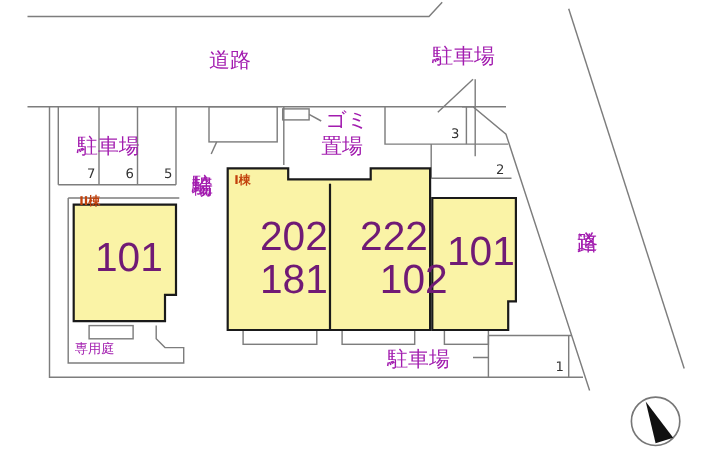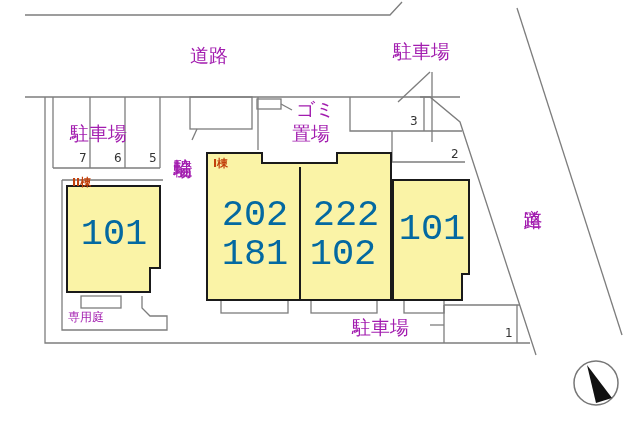--- a/index.html
+++ b/index.html
@@ -3,21 +3,21 @@
 <meta charset="utf-8">
 <style>
   html, body { margin: 0; padding: 0; background: #ffffff; }
   body { width: 640px; height: 425px; position: relative; overflow: hidden; font-family: "DejaVu Sans", "Liberation Sans", sans-serif; color: #333; }
   svg.plan { position: absolute; left: 0; top: 0; }
   .lbl { position: absolute; white-space: nowrap; color: #a21caf; line-height: 1; }
   .road { font-size: 19px; }
   .park { font-size: 19px; }
   .vert { writing-mode: vertical-rl; letter-spacing: 1px; }
   .num { font-size: 12px; color: #333; }
-  .unit { font-family: Liberation Mono, monospace; font-size: 37px; color: #0369a1; line-height: 1.05; text-align: center; }
+  .unit { font-family: Liberation Sans, sans-serif; font-size: 37px; color: #701a75; line-height: 1.05; text-align: right; }
   .bldg-name { font-size: 11px; color: #c2410c; font-weight: bold; }
 </style>
 </head>
 <body>
 
 <svg class="plan" width="640" height="425" viewBox="0 0 640 425">
 
   <g stroke="#7d7d7d" stroke-width="1.3" fill="none">
     <polyline points="25,15 390,15 402,2"></polyline>
     <line x1="25" y1="97" x2="460" y2="97"></line>
@@ -95,14 +95,14 @@
 
 <div class="lbl" style="left:68px; top:311px; font-size:12px;">専用庭</div>
 
 <div class="lbl bldg-name" style="left:72px; top:177px;text-align:right;">II棟</div>
 <div class="lbl unit" style="left:80px; top:215px; width:68px;">101</div>
 
 <div class="lbl bldg-name" style="left:213px; top:158px;">I棟</div>
 <div class="lbl unit" style="left:212px; top:196px; width:86px;">202</div>
 <div class="lbl unit" style="left:212px; top:235px; width:86px;">181</div>
 <div class="lbl unit" style="left:303px; top:196px; width:86px;">222</div>
-<div class="lbl unit" style="left:300px; top:235px; width:86px;">102</div>
+<div class="lbl unit" style="left:321px; top:235px; width:86px;">102</div>
 <div class="lbl unit" style="left:396px; top:210px; width:72px;">101</div>
 
 </body></html>

